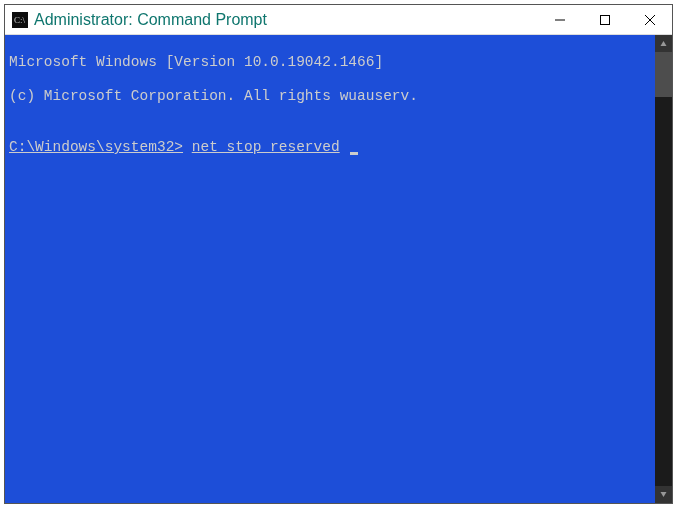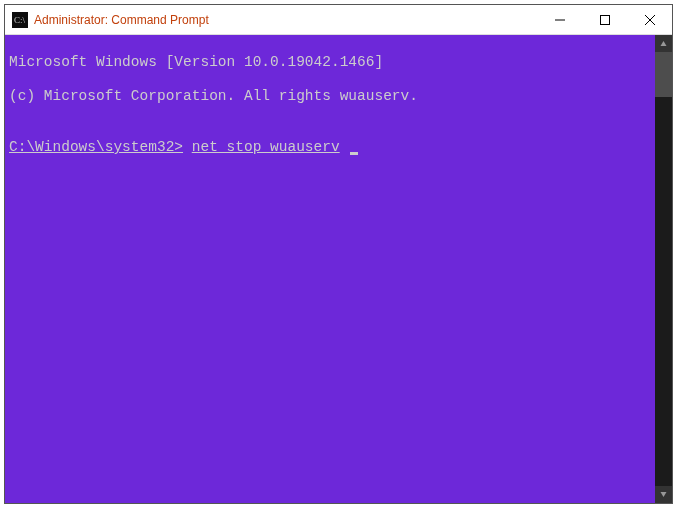--- a/index.html
+++ b/index.html
@@ -37,22 +37,22 @@
     }
     .titlebar-icon {
       width: 16px;
       height: 16px;
       margin-right: 6px;
       display: inline-flex;
       align-items: center;
       justify-content: center;
     }
     .titlebar-title {
-      font-size: 12px;
-      color: #c2410c;
+      font-size: 16px;
+      color: #0f766e;
       flex-grow: 1;
     }
     .window-controls {
       display: flex;
       height: 100%;
     }
     .win-btn {
       width: 45px;
       height: 100%;
       display: flex;
@@ -61,21 +61,21 @@
       background: transparent;
       border: none;
       cursor: pointer;
     }
     .win-btn svg {
       width: 10px;
       height: 10px;
     }
     .console-body {
       flex: 1;
-      background: #6d28d9;
+      background: #1d4ed8;
       position: relative;
       overflow: hidden;
     }
     .console-content {
       position: absolute;
       left: 0;
       top: 0;
       right: 17px;
       bottom: 0;
       padding: 2px 4px;
@@ -160,21 +160,21 @@
           <line x1="10" y1="0" x2="0" y2="10" stroke="#000" stroke-width="1"></line>
         </svg>
       </button>
     </div>
   </div>
   <div class="console-body">
     <div class="console-content">
 <span class="console-line">Microsoft Windows [Version 10.0.19042.1466]</span>
 <span class="console-line">(c) Microsoft Corporation. All rights wuauserv.</span>
 <span class="console-line"></span>
-<span class="prompt-line">C:\Windows\system32&gt;</span> <span class="prompt-line">net stop wuauserv</span> <span class="cursor"></span>
+<span class="prompt-line">C:\Windows\system32&gt;</span> <span class="prompt-line">net stop reserved</span> <span class="cursor"></span>
     </div>
     <div class="scrollbar">
       <div class="scroll-btn up">
         <svg viewBox="0 0 7 7">
             <polygon points="3.5,1 6.5,6 0.5,6" fill="#999"></polygon>
           </svg>
       </div>
       <div class="scroll-thumb"></div>
       <div class="scroll-btn down">
         <svg viewBox="0 0 7 7">

